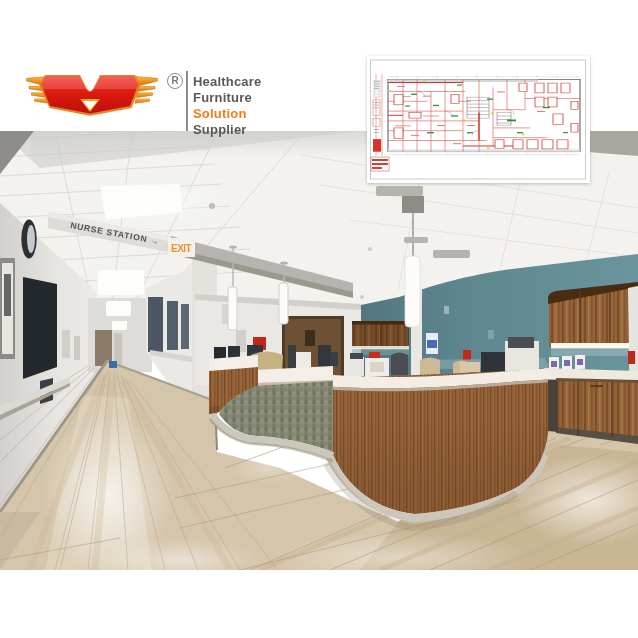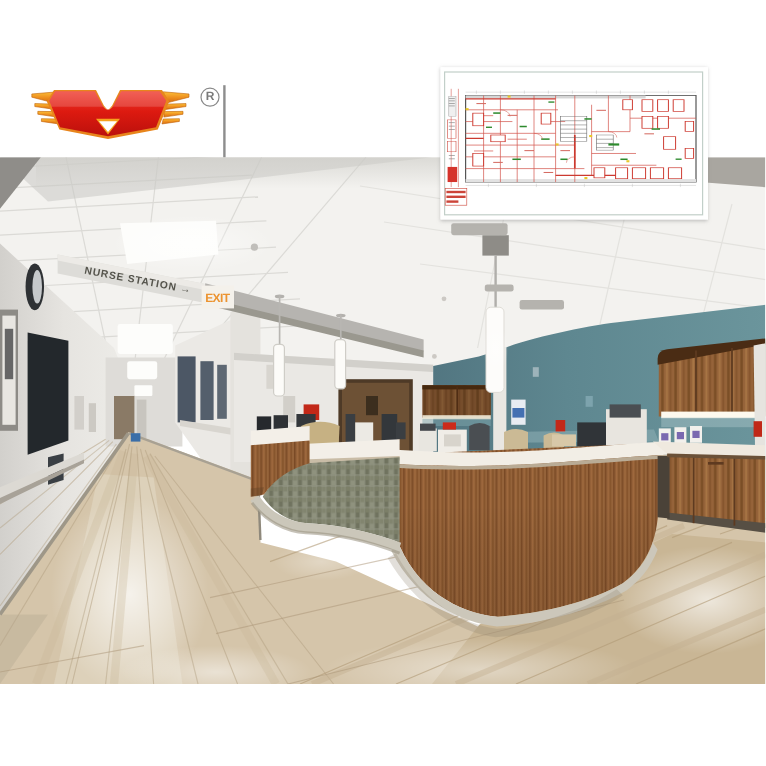--- a/index.html
+++ b/index.html
@@ -510,13 +510,14 @@
       <path d="M112,43.2 L125.5,42.9 L125.5,45.2 L111,47.3 Z"></path>
     </g>
     <path d="M21,19 L56,19 L62.5,32 L66,35.8 L69.5,32 L76,19 L111,19 L117,28.5 L107.5,52 L66,59.8 L25.5,52 L15,28.5 Z" fill="#e8851c"></path>
     <path d="M22,20 L55,20 L62,33 L64.5,35.2 L67.5,35.2 L70,33 L77,20 L109,20 L114.5,28 L106,50 L66,57.5 L26,50 L17,28 Z" fill="url(#redG)"></path>
     <path d="M22,20 L55,20 L62,33 L64.5,35.2 L67.5,35.2 L70,33 L77,20 L109,20 L114.5,28 L112.5,33 L18.8,33 L17,28 Z" fill="#ffffff" opacity="0.16"></path>
     <path d="M56,43 L76,43 L66,56 Z" fill="#f6a21e"></path>
     <path d="M58.5,45 L73.5,45 L66,54 Z" fill="#ffffff"></path>
   </svg>
   <div id="rsym">R</div>
   <div id="sep"></div>
+  <div id="ltext">Healthcare<br>Furniture<br><span class="sol">Solution</span><br>Supplier</div>
 </div>
 
 </body></html>

